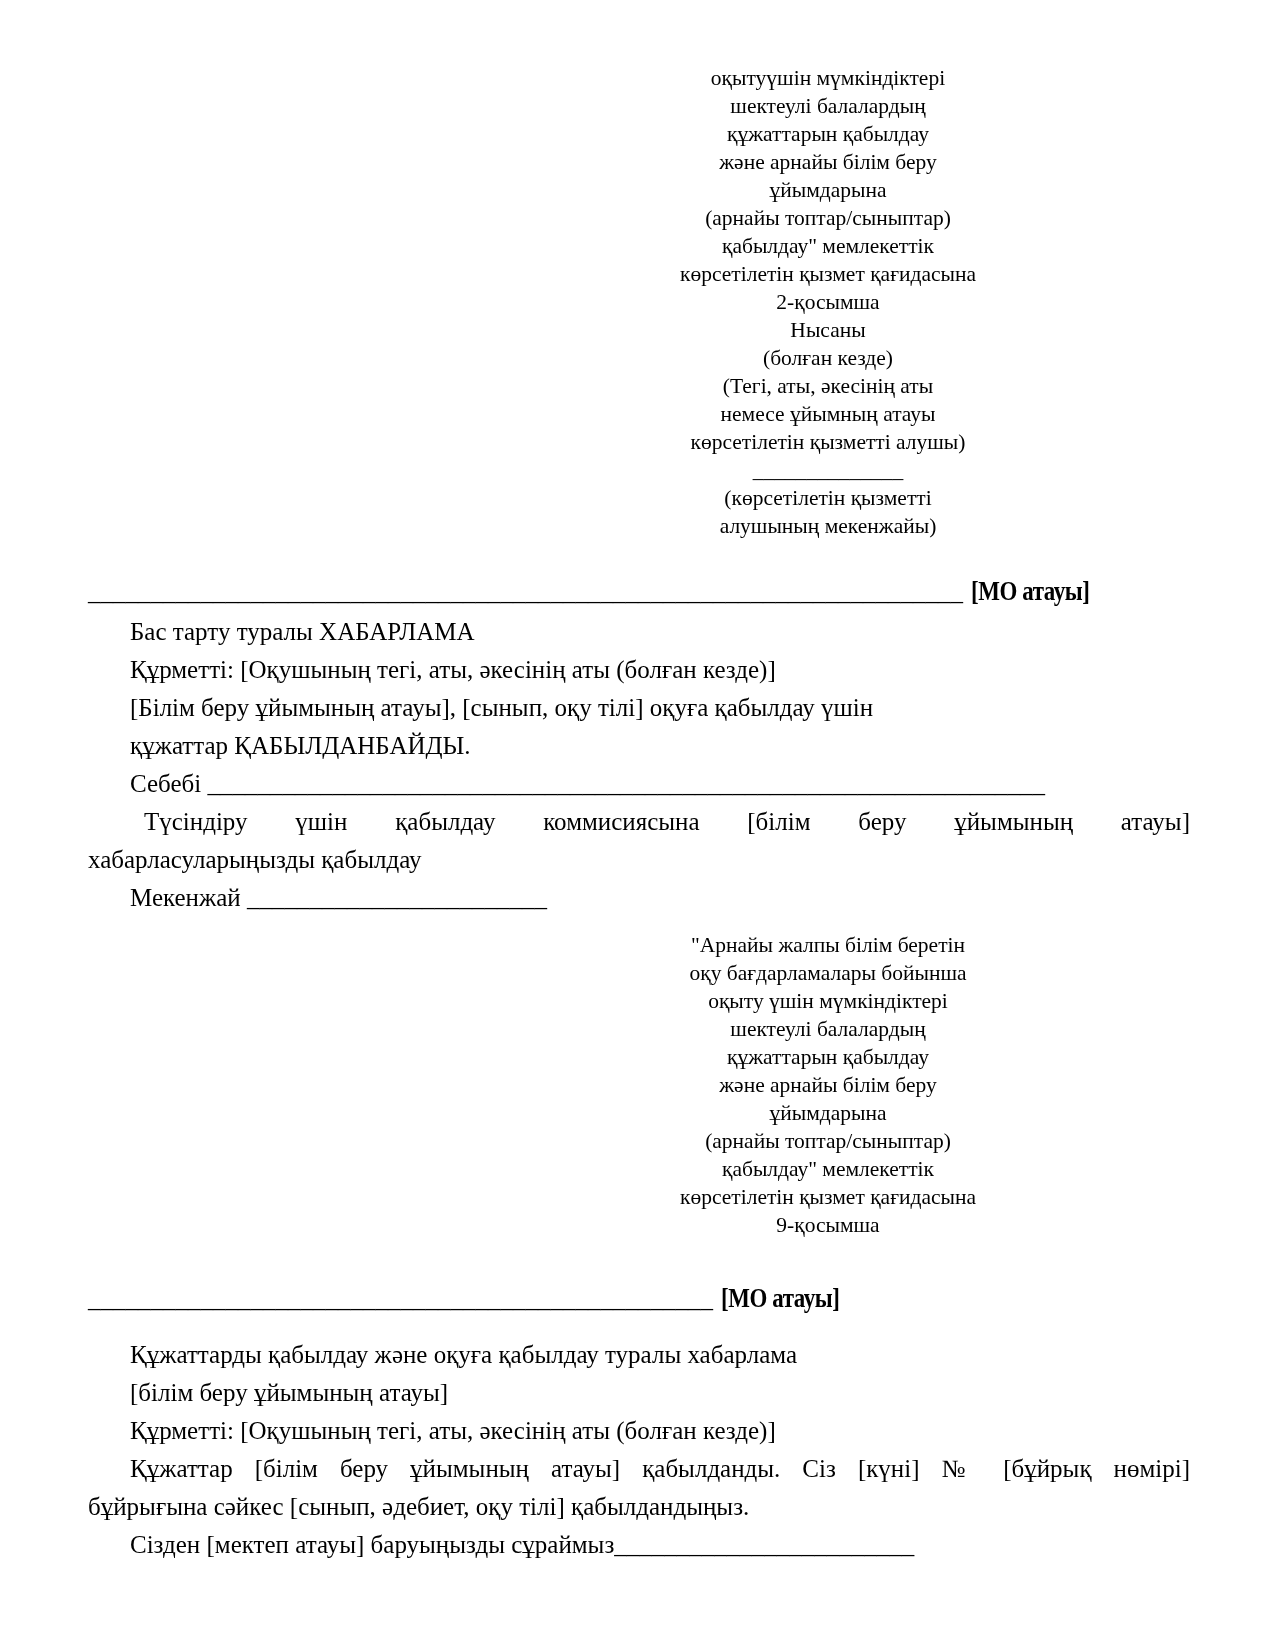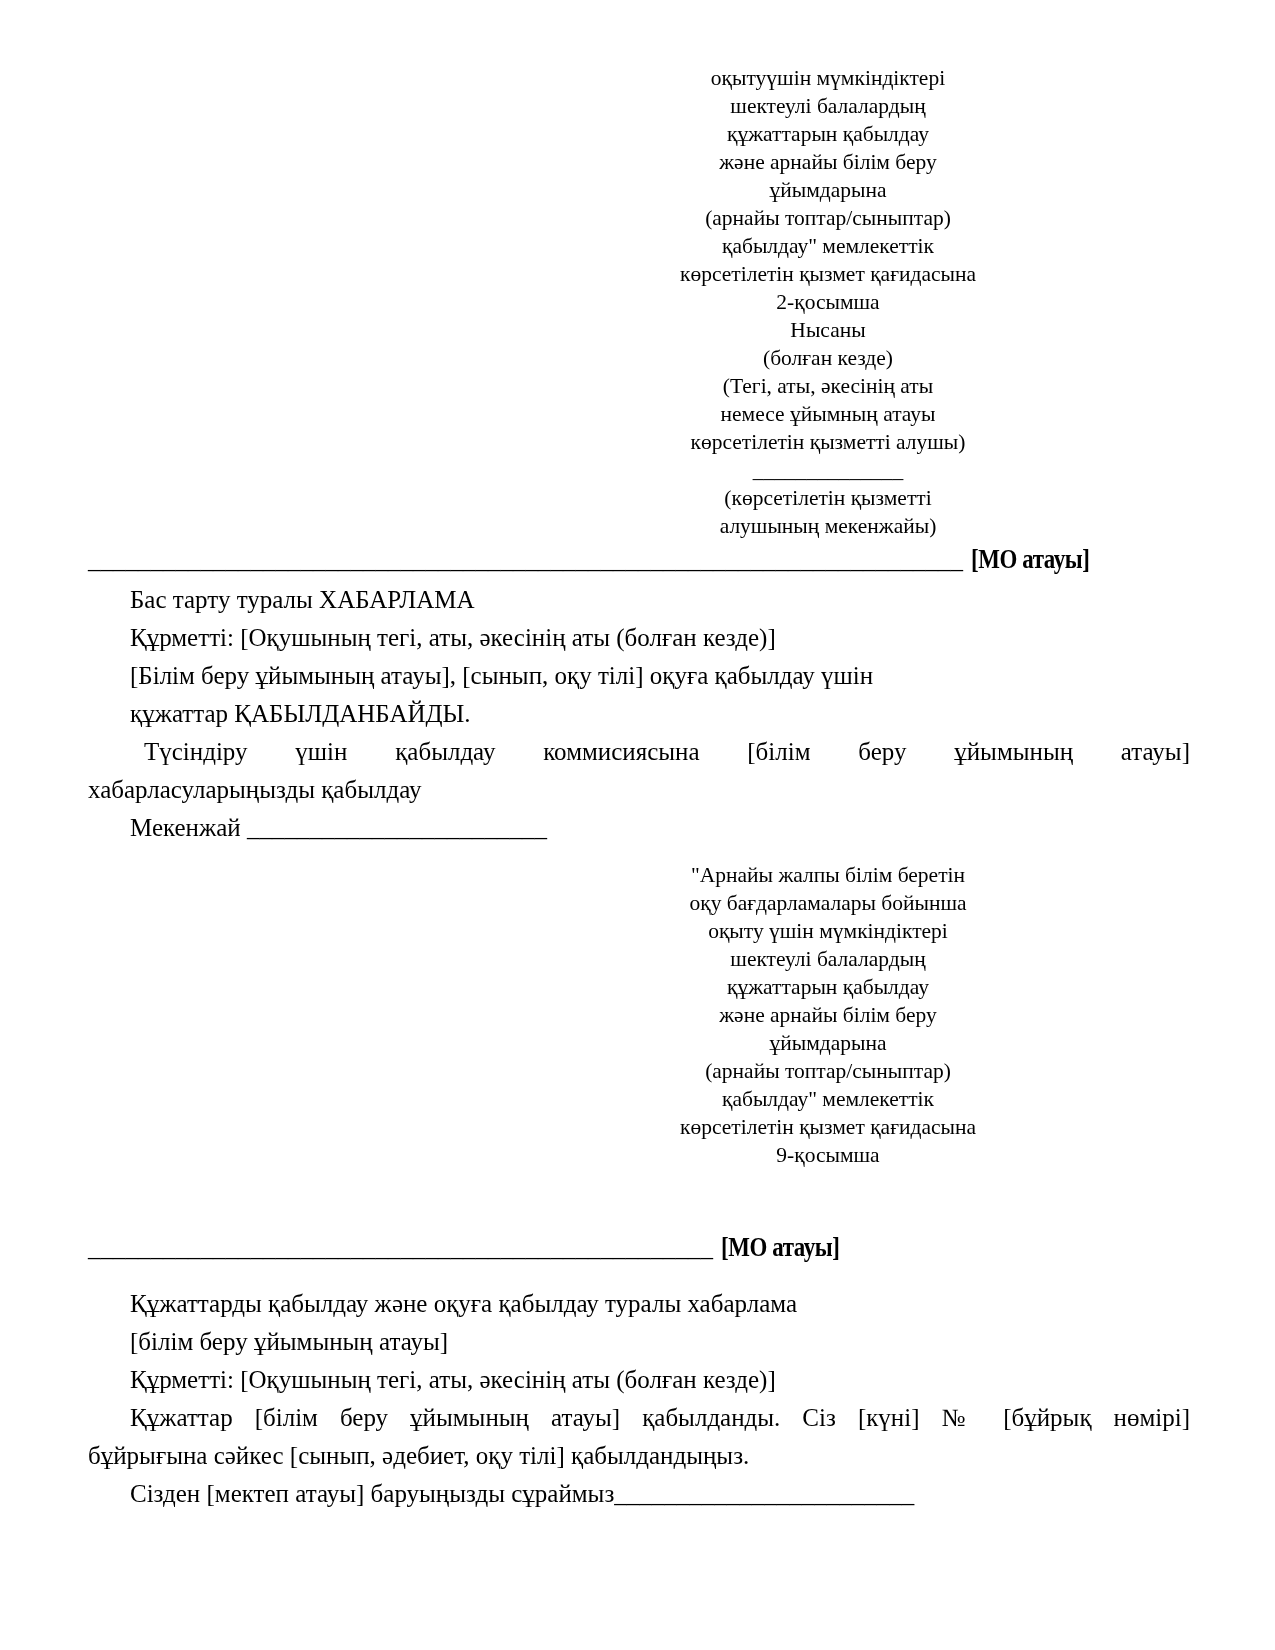--- a/index.html
+++ b/index.html
@@ -34,23 +34,24 @@
   }
   .body-text.refusal { margin-top: 2px; }
   .body-text.acceptance { margin-top: 18px; }
   .ind { text-indent: 42px; }
   .ind-lg { text-indent: 56px; }
   .just { text-align: justify; text-align-last: justify; }
   
   .mo-row {
     font-size: 25px;
     line-height: 38px;
+    margin-top: 32px;
     white-space: nowrap;
   }
-  .mo-row.second { margin-top: 59px; font-family: Liberation Serif, serif; }
+  .mo-row.second { margin-top: 40px; font-family: Liberation Serif, serif; }
   .mo-blank { letter-spacing: 0; }
   .mo-label {
     display: inline-block;
     font-weight: 700;
     font-size: 27px;
     letter-spacing: -0.5px;
     transform: scaleX(0.85);
     transform-origin: left center;
     margin-left: 8px;
   }
@@ -82,20 +83,21 @@
 
   <div class="mo-row">
     <span class="mo-blank">______________________________________________________________________</span><span class="mo-label">[МО атауы]</span>
   </div>
 
   <div class="body-text refusal">
     <div class="ind">Бас тарту туралы ХАБАРЛАМА</div>
     <div class="ind">Құрметті: [Оқушының тегі, аты, әкесінің аты (болған кезде)]</div>
     <div class="ind">[Білім беру ұйымының атауы], [сынып, оқу тілі] оқуға қабылдау үшін</div>
     <div class="ind">құжаттар ҚАБЫЛДАНБАЙДЫ.</div>
+    <div class="ind">Себебі ___________________________________________________________________</div>
     <div class="ind-lg just">Түсіндіру үшін қабылдау коммисиясына [білім беру ұйымының атауы]</div>
     <div>хабарласуларыңызды қабылдау</div>
     <div class="ind">Мекенжай ________________________</div>
   </div>
 
   <div class="center-note second">
     <div>"Арнайы жалпы білім беретін</div>
     <div>оқу бағдарламалары бойынша</div>
     <div>оқыту үшін мүмкіндіктері</div>
     <div>шектеулі балалардың</div>

